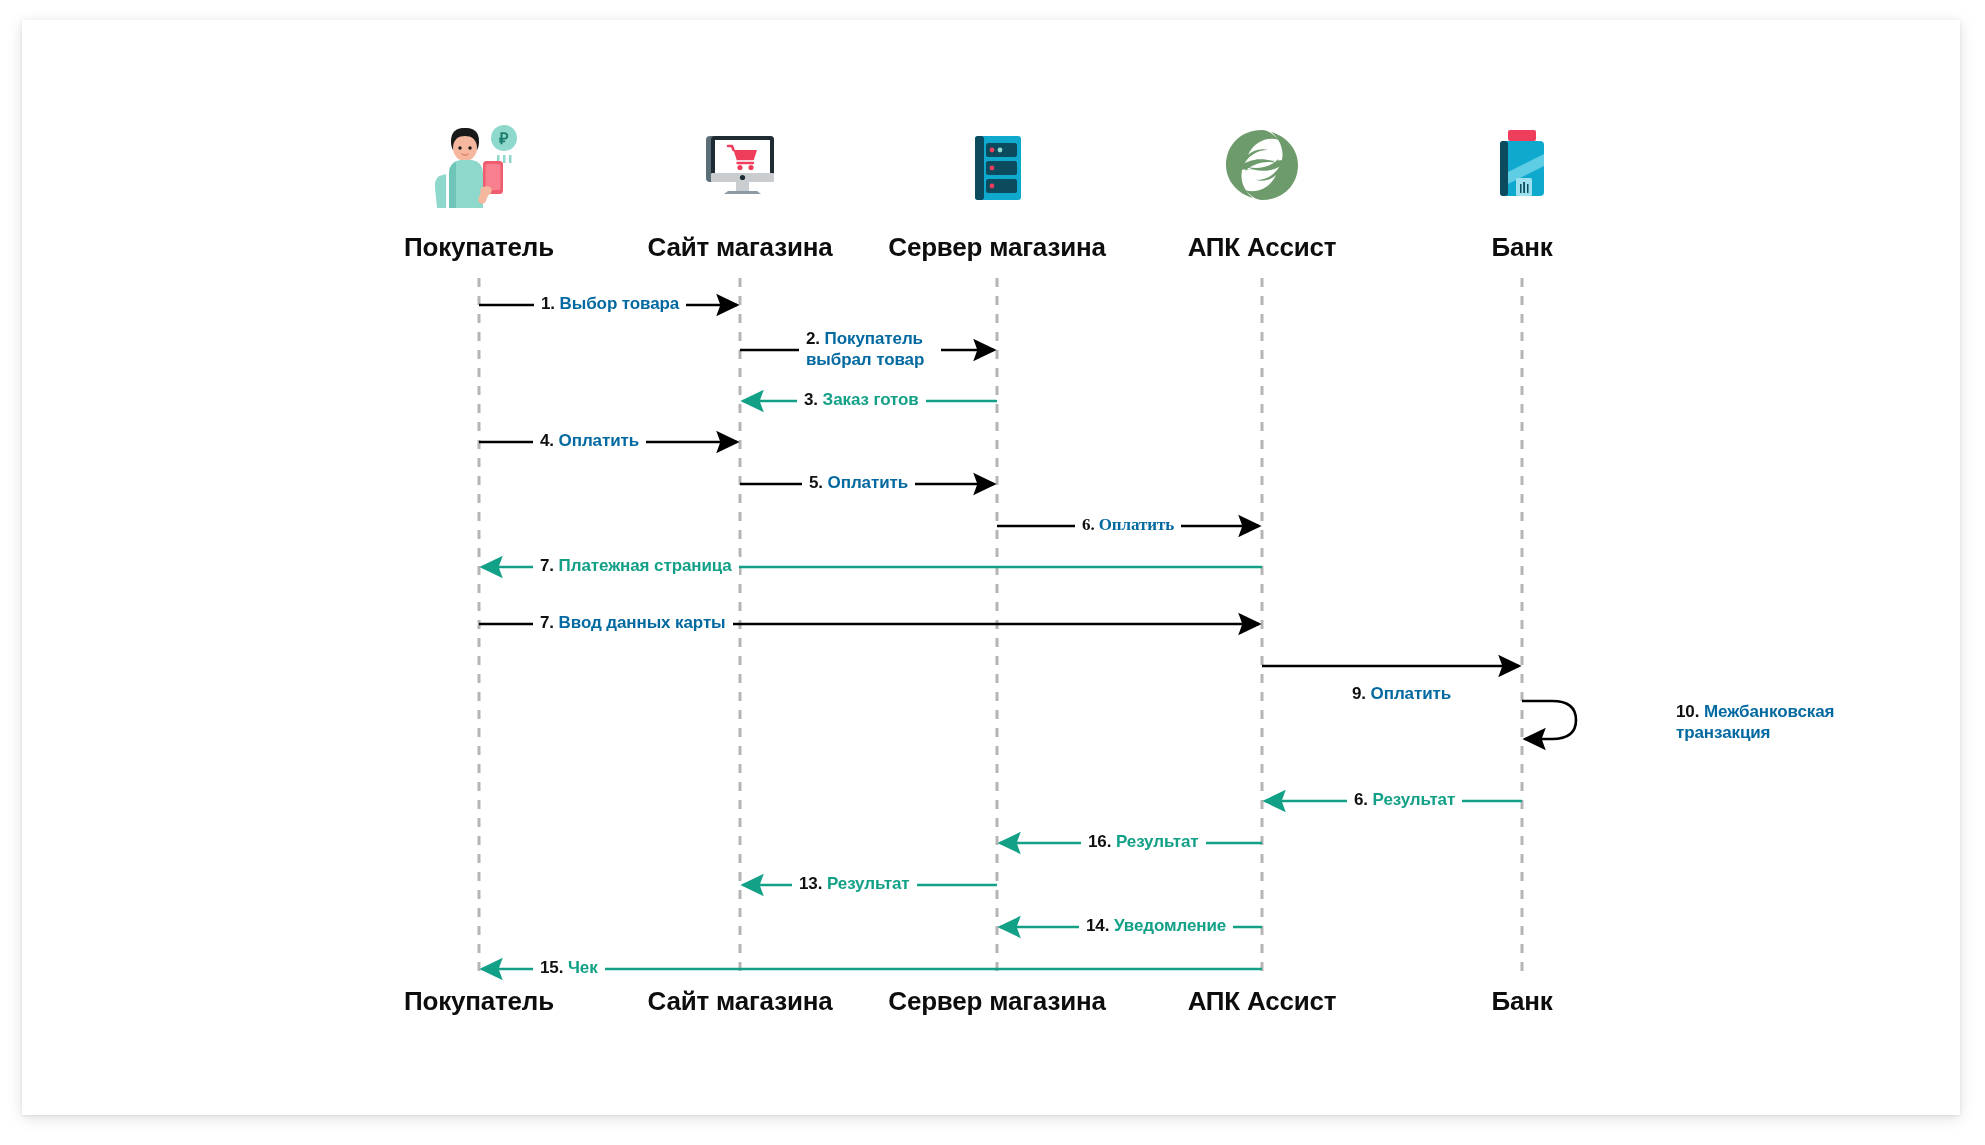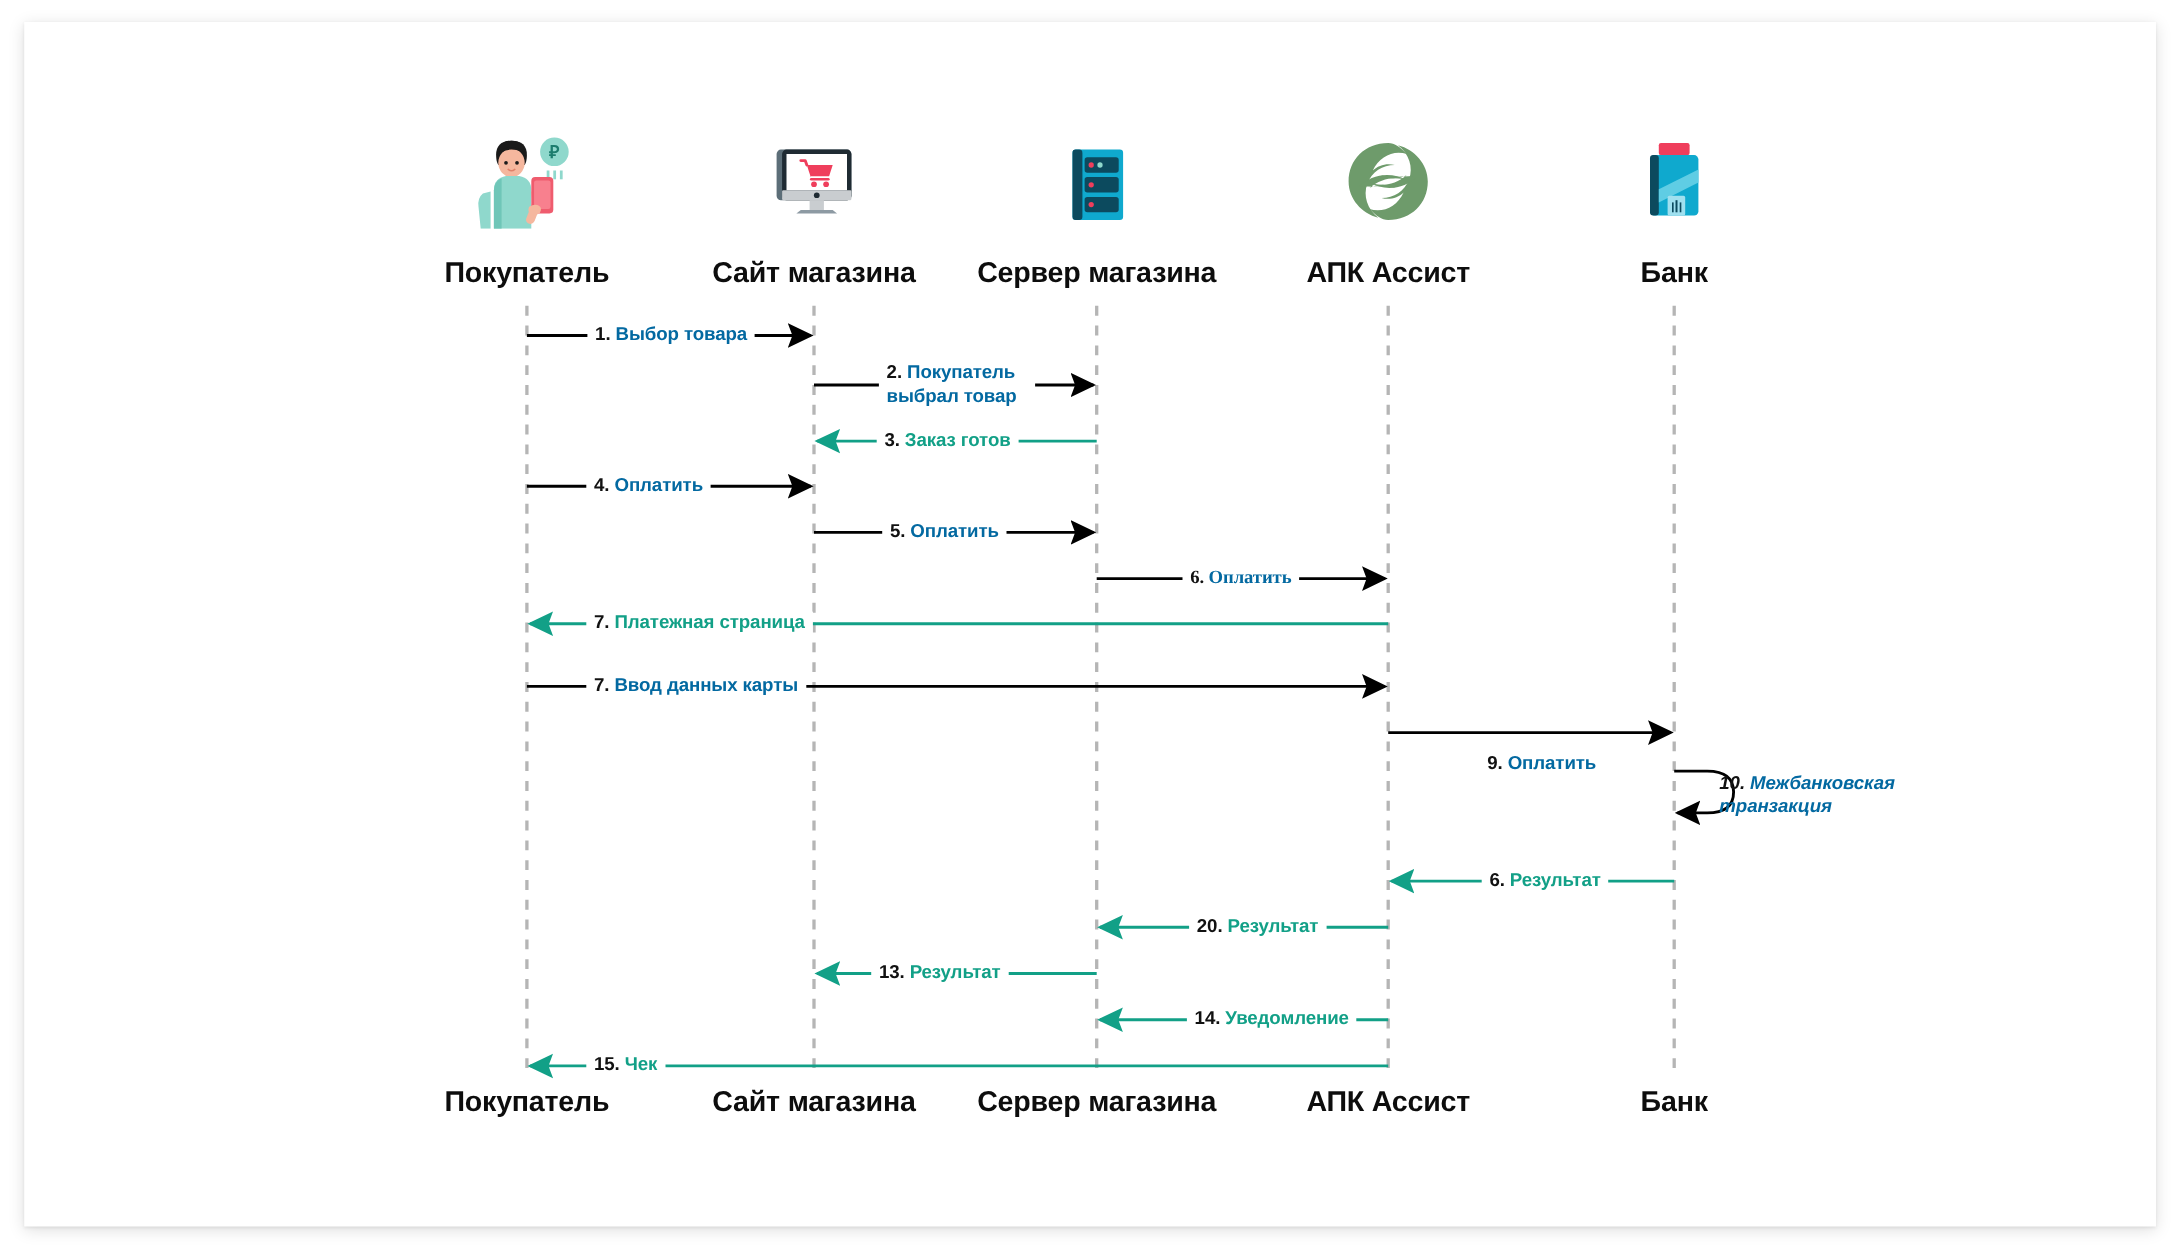--- a/index.html
+++ b/index.html
@@ -220,33 +220,33 @@
     <div class="msg" style="left:511px;top:593px;background:#fff;padding:0 7px;">
       <span class="num">7.</span>
       <span class="txt-fwd">Ввод данных карты</span>
     </div>
 
     <div class="msg" style="left:1323px;top:664px;background:#fff;padding:0 7px;">
       <span class="num">9.</span>
       <span class="txt-fwd">Оплатить</span>
     </div>
 
-    <div class="msg two-line" style="left:1541px;top:681px;width:170px;font-style:italic;">
+    <div class="msg two-line" style="left:1654px;top:681px;width:170px;">
       <span class="num">10.</span>
       <span class="txt-fwd">Межбанковская</span><br>
       <span class="txt-fwd">транзакция</span>
     </div>
 
     <div class="msg" style="left:1325px;top:770px;background:#fff;padding:0 7px;">
       <span class="num">6.</span>
       <span class="txt-ret">Результат</span>
     </div>
 
     <div class="msg" style="left:1059px;top:812px;background:#fff;padding:0 7px;">
-      <span class="num">20.</span>
+      <span class="num">16.</span>
       <span class="txt-ret">Результат</span>
     </div>
 
     <div class="msg" style="left:770px;top:854px;background:#fff;padding:0 7px;">
       <span class="num">13.</span>
       <span class="txt-ret">Результат</span>
     </div>
 
     <div class="msg" style="left:1057px;top:896px;background:#fff;padding:0 7px;">
       <span class="num">14.</span>

